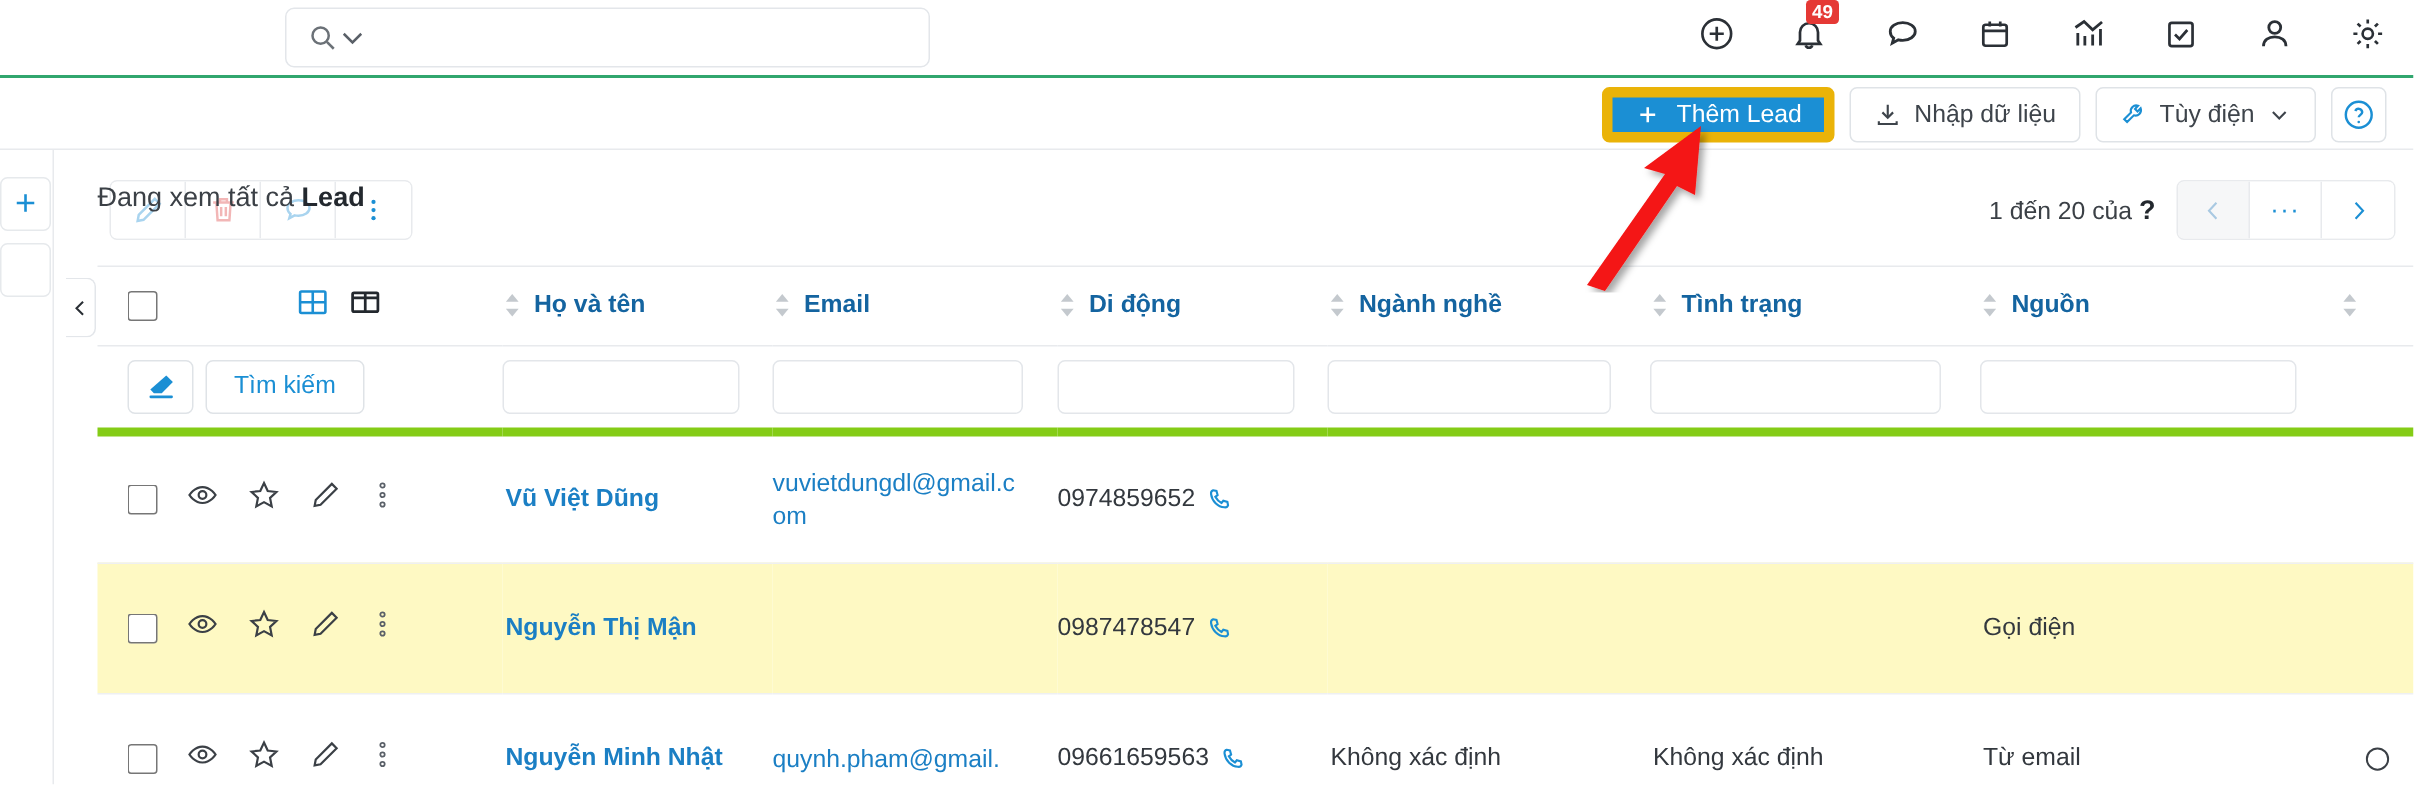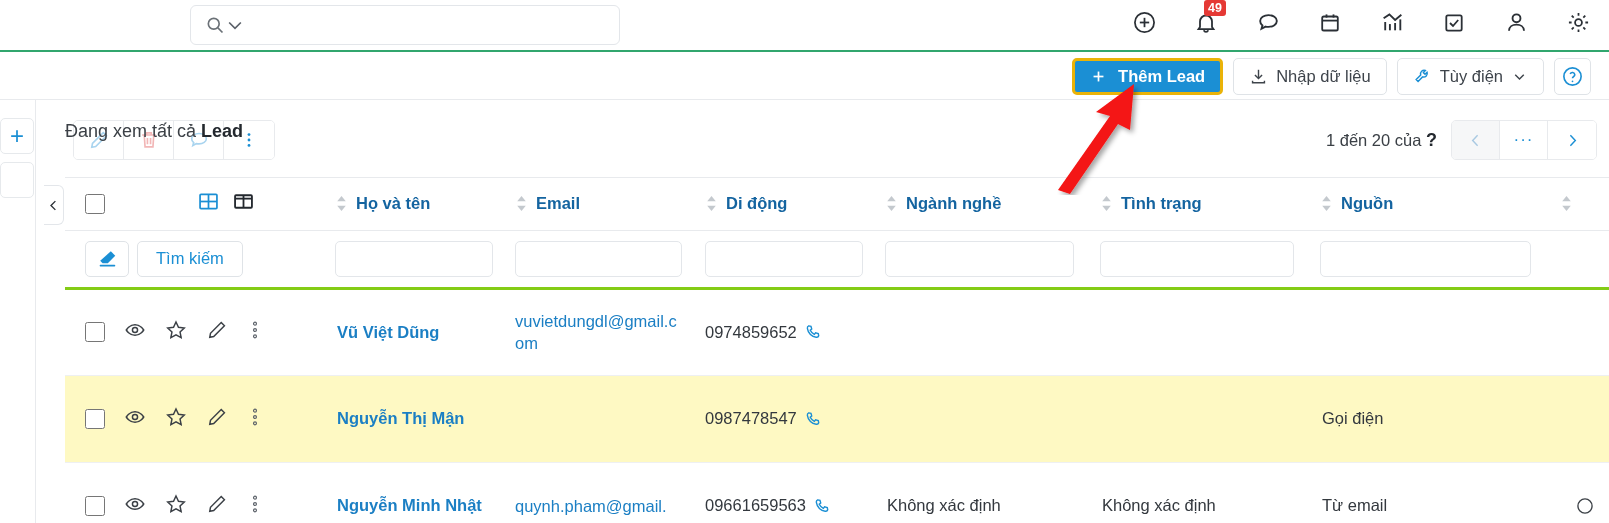--- a/index.html
+++ b/index.html
@@ -55,21 +55,21 @@
   .actionbar {
     position: absolute; left: 0; top: 52px; width: 1609px; height: 48px;
     background: #fff; border-bottom: 1px solid #e8eaed;
   }
   .abtns { position: absolute; right: 18px; top: 6px; display: flex; gap: 10px; align-items: center; }
   .btn {
     height: 37px; border-radius: 5px; display: flex; align-items: center;
     gap: 8px; padding: 0 15px; font-size: 16.5px; cursor: pointer;
     font-family: "Liberation Sans", sans-serif;
   }
-  .btn-primary { background: #1b8fd4; color: #fff; border: 3px solid #eab308; font-weight: 700; gap: 11px; }
+  .btn-primary { background: #1b8fd4; color: #fff; border: 7px solid #eab308; font-weight: 400; gap: 11px; }
   .btn-outline { background: #fff; color: #3e444b; border: 1px solid #dfe3e7; }
   .btn-help {
     width: 37px; height: 37px; border-radius: 5px; background: #fff;
     border: 1px solid #dfe3e7; display: flex; align-items: center;
     justify-content: center; color: #1b8fd4; cursor: pointer;
   }
 
   
   .leftrail {
     position: absolute; left: 0; top: 100px; width: 36px; height: 423px;
@@ -133,21 +133,21 @@
     height: 52px; border-bottom: 1px solid #e8eaed; text-align: left;
   }
   .th-inner { display: flex; align-items: center; gap: 8px; font-size: 16.5px; color: #1464a0; font-weight: 600; text-align: center; }
   .sorticon { display: flex; flex-direction: column; line-height: 0; color: #c4c9ce; }
   .cbox {
     width: 20px; height: 20px; border: 1px solid #c2c7cc; border-radius: 3px;
     background: #fff; cursor: pointer; display: block;
   }
   .viewicons { display: flex; gap: 12px; align-items: center; }
 
-  .filter-row td { height: 58px; border-bottom: 3px solid #84cc16; }
+  .filter-row td { height: 58px; border-bottom: 6px solid #84cc16; }
   .filter-actions { display: flex; gap: 8px; align-items: center; padding-left: 20px; }
   .eraser-btn {
     width: 44px; height: 36px; border: 1px solid #dfe3e7; border-radius: 5px;
     background: #fff; display: flex; align-items: center; justify-content: center;
     color: #1b8fd4; cursor: pointer;
   }
   .search-btn {
     height: 36px; padding: 0 18px; border: 1px solid #dfe3e7; border-radius: 5px;
     background: #fff; color: #1b8fd4; font-size: 16.5px; cursor: pointer;
     display: flex; align-items: center;

